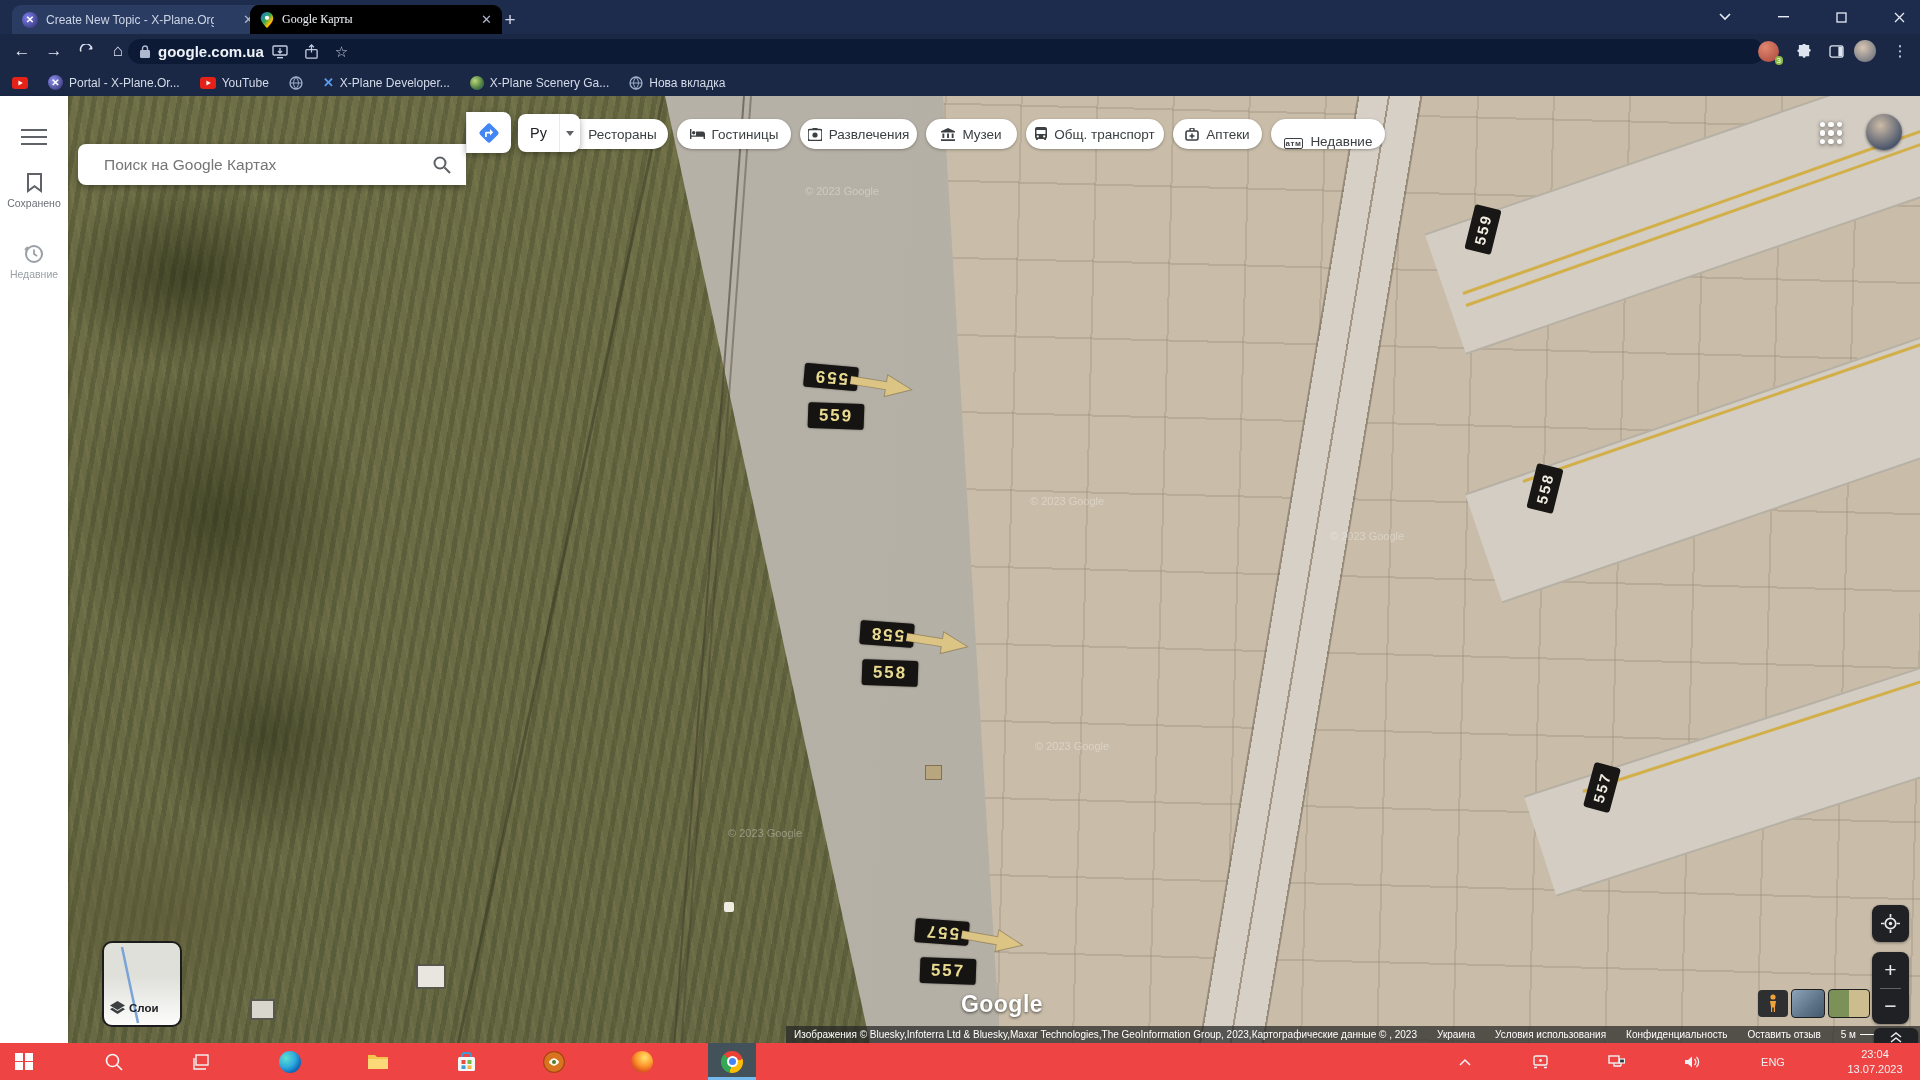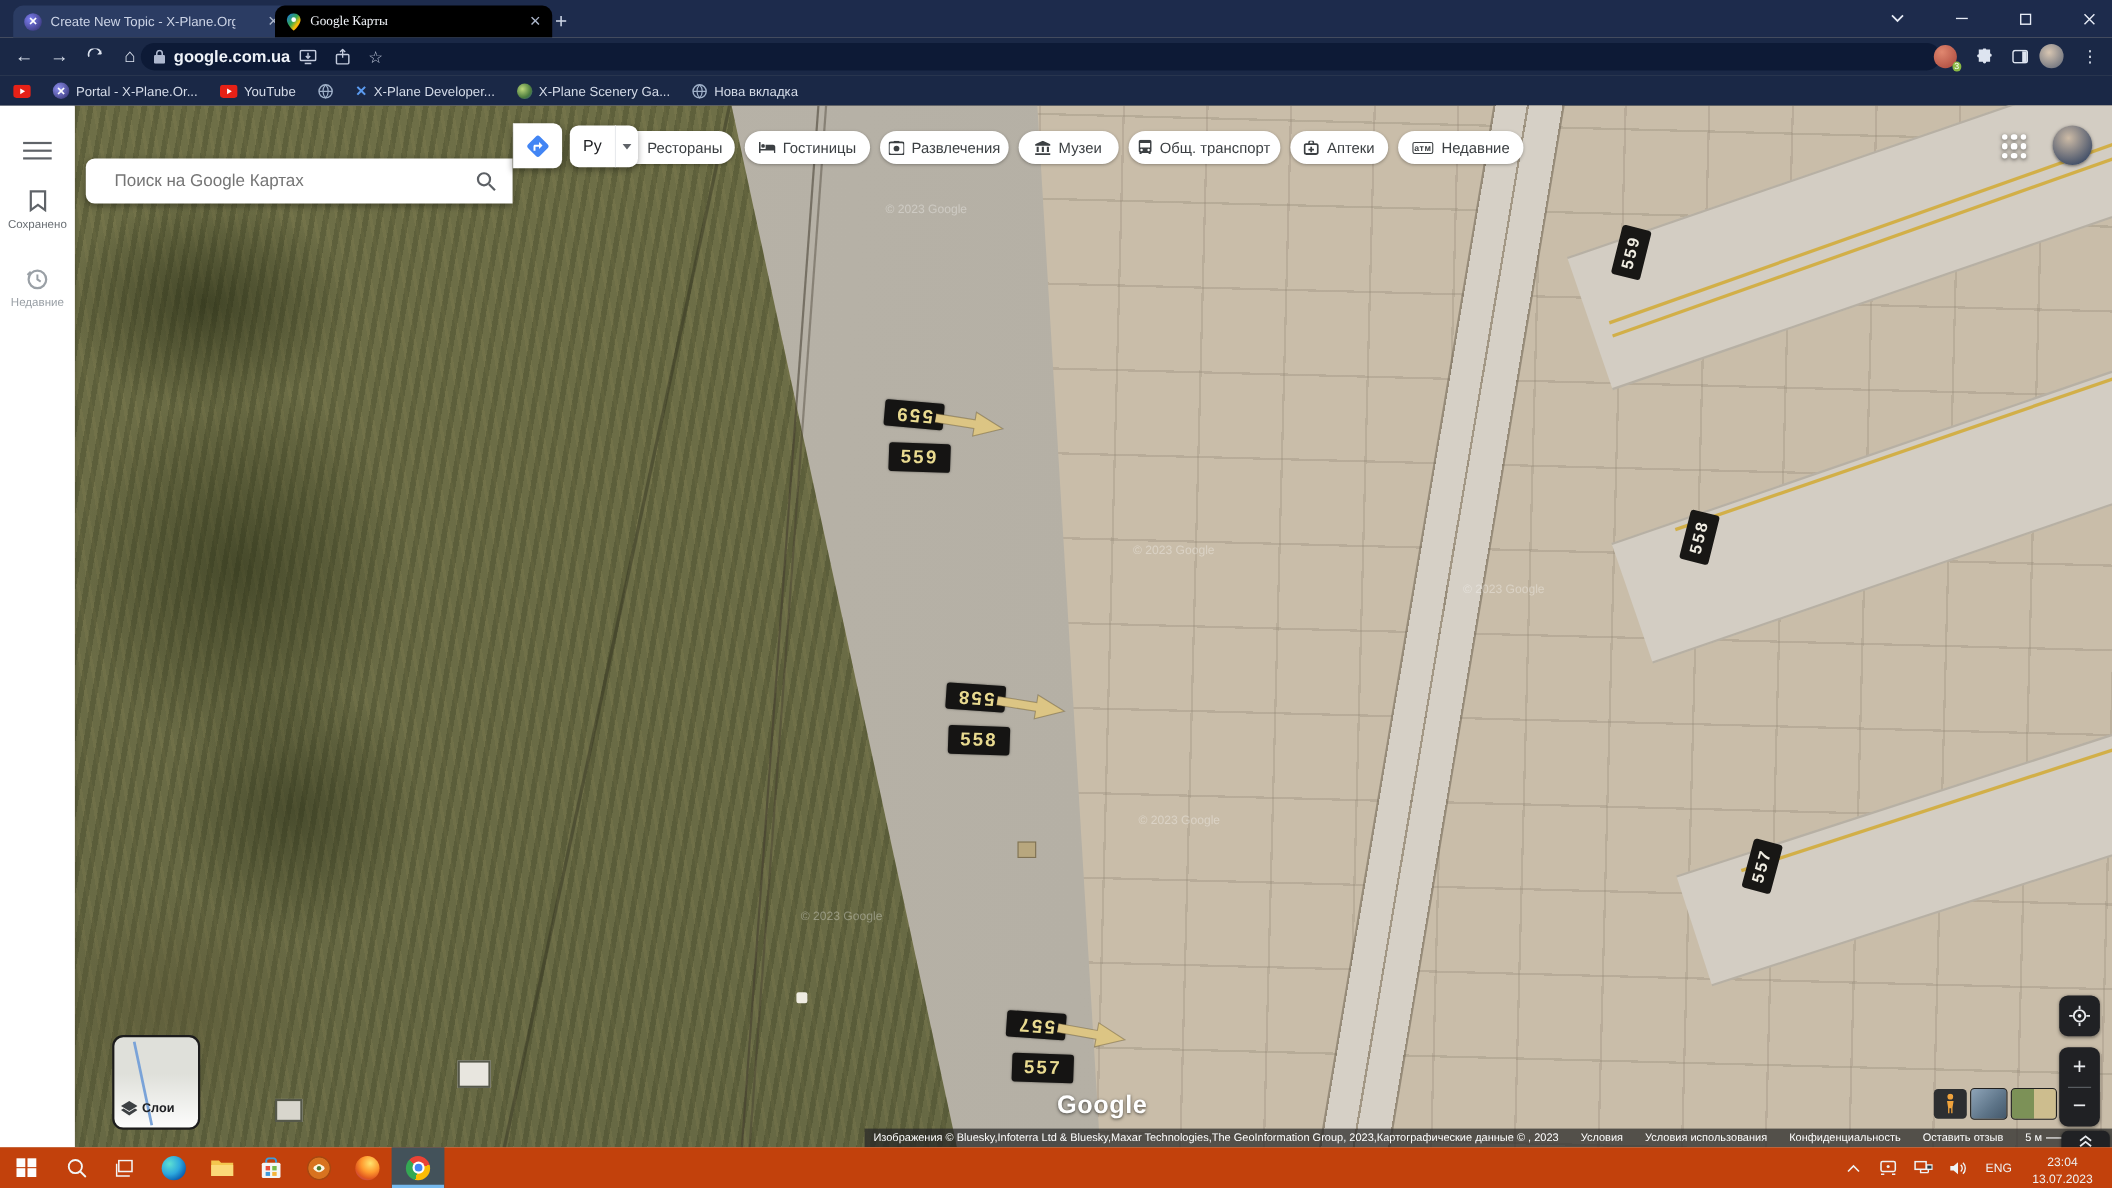--- a/index.html
+++ b/index.html
@@ -56,21 +56,21 @@
       repeating-linear-gradient(90deg, rgba(104,94,78,.28) 0 2px, rgba(0,0,0,0) 2px 76px);}
   .sign{background:#151413;border-radius:3px;display:flex;align-items:center;justify-content:center;
         font-weight:bold;letter-spacing:2px;font-size:17px;color:#e9da90;box-shadow:0 0 2px rgba(0,0,0,.5);z-index:3;}
   .rsign{background:#181715;border-radius:3px;display:flex;align-items:center;justify-content:center;
         font-weight:bold;letter-spacing:2px;font-size:15px;color:#f0ede2;z-index:3;}
   .yline{height:3px;background:#d1ad3e;opacity:.92;z-index:2;transform-origin:left center;}
   .strip{background:#d3cdc3;z-index:1;border-top:2px solid rgba(100,90,72,.25);border-bottom:2px solid rgba(100,90,72,.25);}
   .wm{color:rgba(255,255,255,.33);font-size:11px;z-index:2;white-space:nowrap;}
   .mapctl{background:#202124;border-radius:8px;color:#e8eaed;display:flex;align-items:center;justify-content:center;z-index:6;box-shadow:0 1px 3px rgba(0,0,0,.4);}
   
-  #taskbar{left:0;bottom:0;right:0;height:37px;background:#c2410c;display:flex;align-items:flex-end;z-index:20;}
+  #taskbar{left:0;bottom:0;right:0;height:37px;background:#ef4444;display:flex;align-items:center;z-index:20;gap:44px;}
   .tbico{width:44px;height:37px;display:flex;align-items:center;justify-content:center;}
   .tray{color:#eef2f4;font-size:11px;}
 </style>
 </head>
 <body>
 
 <div class="abs" id="tabstrip">
   <div class="abs tab tab-inactive" style="left:12px;width:232px;">
     <span class="favdot" style="background:radial-gradient(circle at 35% 35%,#7d7ff0,#2c2a66);">✕</span>
     <span class="tab-title">Create New Topic - X-Plane.Org F</span>
@@ -279,21 +279,21 @@
             <path d="M7.5 0L15 4.5 7.5 9 0 4.5z" fill="#3c4043"></path>
             <path d="M2.3 6.8L7.5 10l5.2-3.2L15 8.2 7.5 13 0 8.2z" fill="#3c4043"></path>
           </svg>
         <span style="font-size:11.5px;color:#202124;font-weight:bold;">Слои</span>
       </div>
     </div>
 
     <div class="abs" style="left:874px;top:895px;width:120px;text-align:center;color:#fff;font-size:23px;font-weight:bold;letter-spacing:.5px;text-shadow:0 1px 3px rgba(0,0,0,.65);z-index:6;">Google</div>
     <div class="abs flex" style="left:718px;right:0;top:930px;height:17px;background:rgba(38,38,38,.72);z-index:5;padding:0 8px;gap:20px;font-size:10px;color:#fff;white-space:nowrap;">
       <span>Изображения © Bluesky,Infoterra Ltd &amp; Bluesky,Maxar Technologies,The GeoInformation Group, 2023,Картографические данные © , 2023</span>
-      <span>Условия</span>
+      <span>Украина</span>
       <span>Условия использования</span>
       <span>Конфиденциальность</span>
       <span>Оставить отзыв</span>
       <span class="flex" style="gap:4px;">
         <span>5 м</span>
         <span style="width:28px;height:6px;border-right:1px solid #fff;border-top:1px solid #fff;margin-top:5px;"></span>
       </span>
     </div>
 
     <div class="abs flex" style="left:1690px;top:893px;gap:3px;z-index:6;">
@@ -401,21 +401,21 @@
     <span>Общ. транспорт</span>
     </div>
   <div class="abs chip" style="left:1173px;width:89px;">
     <svg width="14" height="13" viewBox="0 0 14 13">
         <rect x="1" y="3" width="12" height="9" rx="1.5" fill="none" stroke="#3c4043" stroke-width="1.6"></rect>
         <path d="M5 3V1.5C5 .7 5.7 0 6.5 0h1C8.3 0 9 .7 9 1.5V3" fill="none" stroke="#3c4043" stroke-width="1.4"></path>
         <path d="M6.2 5.5h1.6v1.7h1.7v1.6H7.8v1.7H6.2V8.8H4.5V7.2h1.7z" fill="#3c4043"></path>
       </svg>
     <span>Аптеки</span>
     </div>
-  <div class="abs chip" style="left:1271px;width:114px;">
+  <div class="abs chip" style="left:1271px;width:114px;align-items:flex-end;">
     <span style="font-size:8px;font-weight:bold;color:#3c4043;letter-spacing:.5px;border:1px solid #3c4043;border-radius:2px;padding:0 1px;">атм</span>
     <span>Недавние</span>
     </div>
 </div>
 
 <div class="abs" id="taskbar">
   <div class="tbico" style="width:48px;">
     <div style="display:grid;grid-template-columns:8px 8px;grid-template-rows:8px 8px;gap:1.6px;">
       <i style="background:#fdfdfd;"></i>
         <i style="background:#fdfdfd;"></i>

